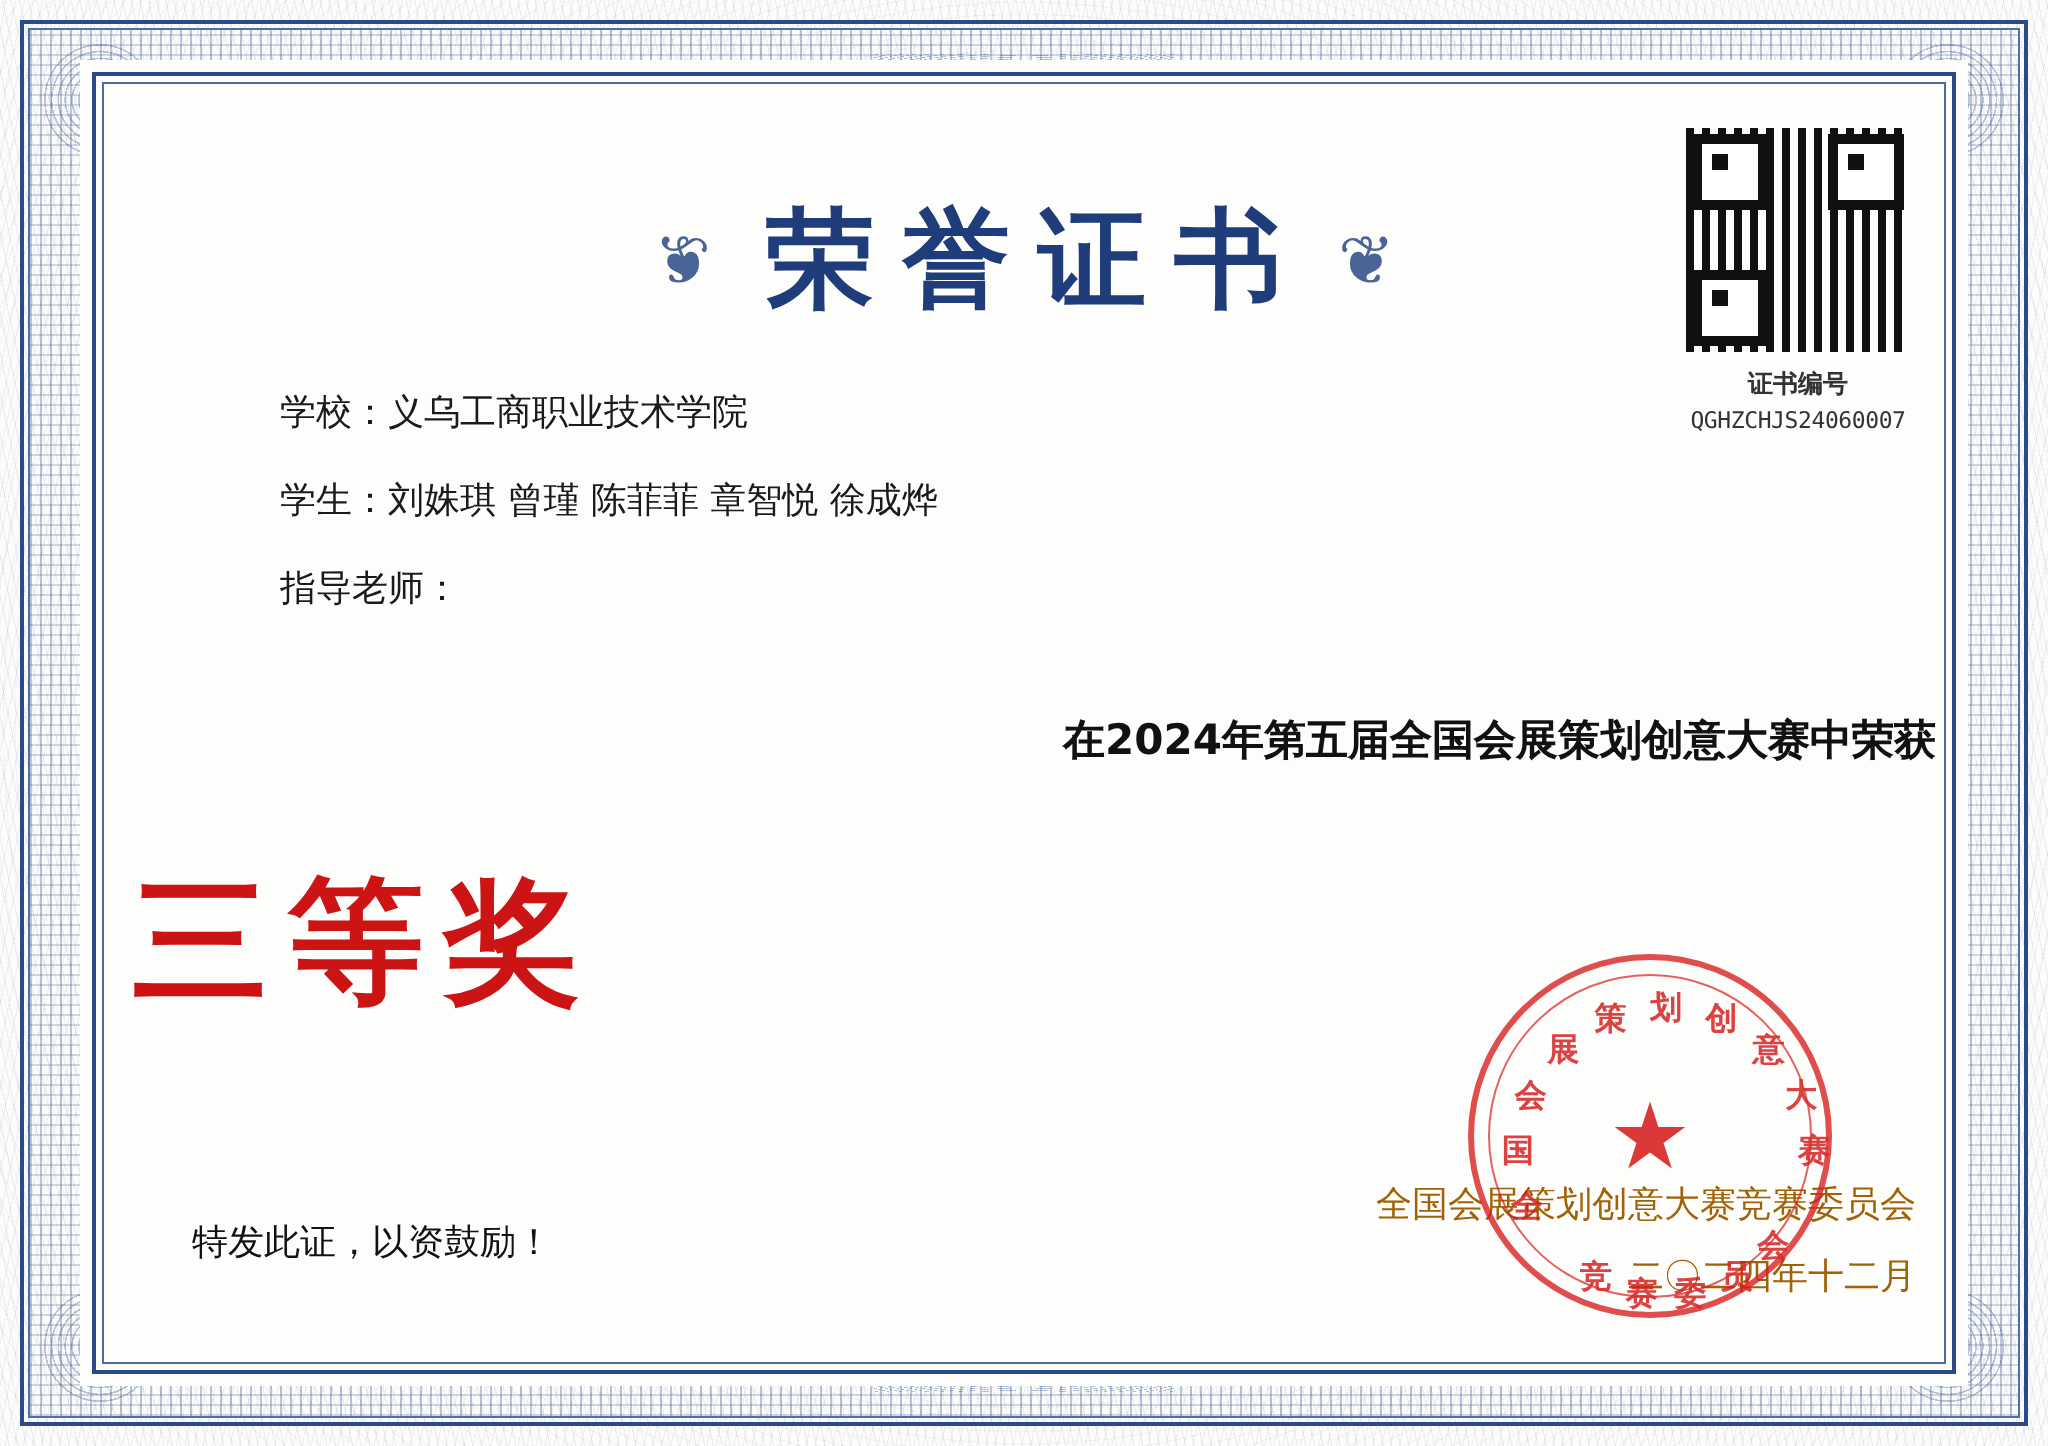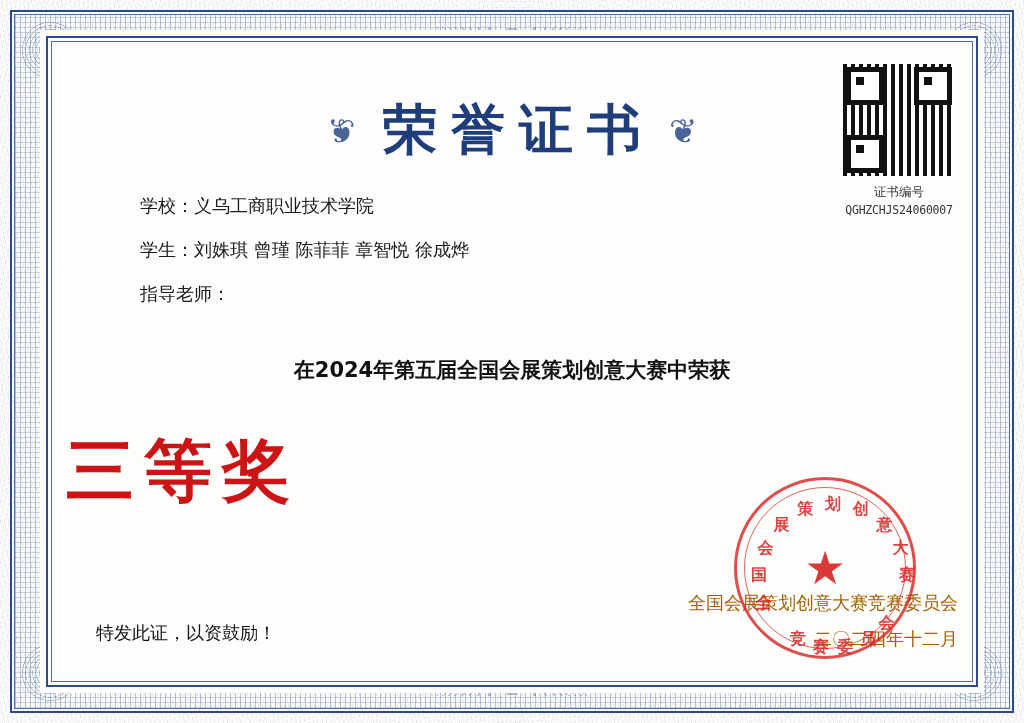--- a/index.html
+++ b/index.html
@@ -160,20 +160,21 @@
   }
   .qr-eye.tl { left: 3px; top: 3px; }
   .qr-eye.tr { right: 3px; top: 3px; }
   .qr-eye.bl { left: 3px; bottom: 3px; }
 
   .serial-label {
     margin-top: 8px;
     font-size: 12.5px;
     color: #333;
     font-family: "Liberation Sans", sans-serif;
+    font-weight: bold;
   }
   .serial-value {
     margin-top: 2px;
     font-size: 11.5px;
     color: #333;
     font-family: "DejaVu Sans Mono", monospace;
     letter-spacing: -0.2px;
   }
 
   
@@ -191,21 +192,21 @@
     font-family: "DejaVu Sans", "Liberation Sans", sans-serif;
     margin-left: 30px;
   }
   .field-line .label { }
   .field-line .value { }
 
   .award-context {
     position: absolute;
     left: 0; right: 0;
     top: 310px;
-    text-align: center;
+    text-align: right;
     font-size: 21px;
     font-weight: bold;
     color: #111;
     font-family: "DejaVu Sans", "Liberation Sans", sans-serif;
   }
 
   .award-prize {
     position: absolute;
     left: 0; right: 0;
     top: 380px;
@@ -213,21 +214,21 @@
     font-family: "DejaVu Serif", "Liberation Serif", serif;
     font-weight: bold;
     font-size: 68px;
     letter-spacing: 10px;
     text-indent: 10px;
     color: #cc1414;
   }
   .footer-left {
     position: absolute;
     left: 40px;
-    bottom: 32px;
+    bottom: 44px;
     font-size: 18px;
     color: #111;
     font-family: "DejaVu Sans", "Liberation Sans", sans-serif;
   }
   .footer-right {
     position: absolute;
     right: 10px;
     bottom: 20px;
     text-align: right;
     font-size: 18px;

